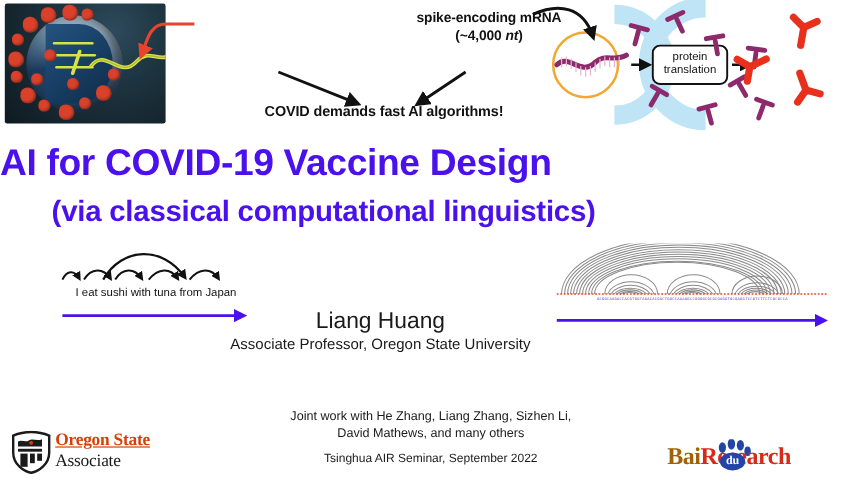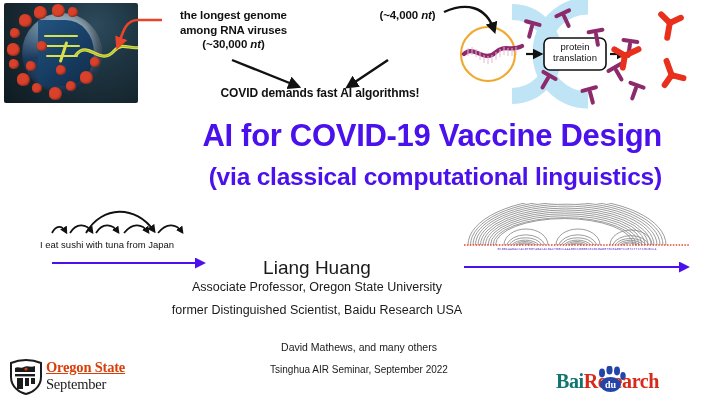--- a/index.html
+++ b/index.html
@@ -101,21 +101,21 @@
     position: absolute;
     left: 440px; top: 0px;
     width: 278px; height: 112px;
   }
 
   
   #title-block {
     position: absolute;
     left: 0; top: 118px;
     width: 662px;
-    text-align: right;
+    text-align: left;
   }
   #page-title {
     font-size: 31px;
     font-weight: bold;
     color: #4b11ec;
     letter-spacing: -0.3px;
     line-height: 36px;
   }
   #page-subtitle {
     font-size: 24.5px;
@@ -130,20 +130,21 @@
   
   #parse-figure {
     position: absolute;
     left: 40px; top: 203px;
     width: 180px; height: 70px;
   }
   #parse-sentence {
     position: absolute;
     left: 0; top: 36px;
     width: 180px;
+    text-align: center;
     font-size: 9.5px;
     font-family: "Liberation Sans", sans-serif;
     color: #111;
     white-space: nowrap;
   }
 
   
   #rna-figure {
     position: absolute;
     left: 452px; top: 203px;
@@ -233,21 +234,21 @@
   }
   #baidu-logo .bd-text {
     position: absolute;
     left: 0; top: 4px;
     font-size: 20px;
     font-weight: bold;
     color: #d62a1a;
     font-family: "Liberation Serif", serif;
     letter-spacing: -0.4px;
   }
-  #baidu-logo .bd-text .bai { color: #0f766e; }
+  #baidu-logo .bd-text .bai { color: #a16207; }
   #baidu-logo .bd-paw {
     position: absolute;
     left: 40px; top: 0px;
     width: 30px; height: 26px;
   }
 </style>
 </head>
 <body>
 
 <div id="top-banner">
@@ -286,27 +287,23 @@
 
   <svg id="virus-callout-arrow" viewBox="0 0 60 42">
     <defs>
       <marker id="redhead" markerWidth="5" markerHeight="5" refX="3.4" refY="2.5" orient="auto">
         <path d="M0,0 L5,2.5 L0,5 z" fill="#e8442a"></path>
       </marker>
     </defs>
     <path d="M58,2 L34,2 C20,2 18,18 14,28" stroke="#e8442a" stroke-width="2.6" fill="none" marker-end="url(#redhead)"></path>
   </svg>
 
-  <div class="banner-text" id="banner-text-left">
-    <div>the longest genome</div>
-    <div>among RNA viruses</div>
-    <div><span>(</span><span>~30,000</span> <span class="nt">nt</span>)</div>
-  </div>
 
   <div class="banner-text" id="banner-text-right">
+    <div>spike-encoding mRNA</div>
     <div>(<span>~4,000</span> <span class="nt">nt</span>)</div>
   </div>
 
   <div class="banner-text" id="banner-text-bottom">COVID demands fast AI algorithms!</div>
 
   <svg id="banner-arrows" viewBox="0 0 718 112">
     <defs>
       <marker id="blkhead" markerWidth="5.5" markerHeight="5.5" refX="3.6" refY="2.75" orient="auto">
         <path d="M0,0 L5.5,2.75 L0,5.5 z" fill="#111"></path>
       </marker>
@@ -491,41 +488,41 @@
     <line x1="12" y1="42" x2="238" y2="42" stroke="#e8442a" stroke-width="1.3" stroke-dasharray="1.5 1.4"></line>
 
     <line x1="12" y1="64" x2="234" y2="64" stroke="#4b11ec" stroke-width="2.2" marker-end="url(#purpHead2)"></line>
   </svg>
   <div id="rna-sequence">GCGGCAAGACCACGTGGTAGACACGACTGGCCAAAGGCCGGGGCGCGCGAGGTGCGAGGTCCGTCTTCTCGCGCCA</div>
 </div>
 
 <div id="author-block">
   <div id="author-name">Liang Huang</div>
   <div class="affil" id="affiliation-1">Associate Professor, Oregon State University</div>
-  <div class="affil" id="affiliation-2">former Distinguished Scientist, Baidu Research USA</div>
 </div>
 
 <div id="credits-block">
+  <div class="credit-line">Joint work with He Zhang, Liang Zhang, Sizhen Li,</div>
   <div class="credit-line">David Mathews, and many others</div>
   <div id="venue-line">Tsinghua AIR Seminar, September 2022</div>
 </div>
 
 <div id="osu-logo">
   <svg width="36" height="36" viewBox="0 0 36 36" style="position:absolute;left:2px;top:1px;">
     <path d="M18,1 C26,1 33,4 33,4 L33,18 C33,28 24,34 18,35 C12,34 3,28 3,18 L3,4 C3,4 10,1 18,1 Z" fill="#ffffff" stroke="#1b1b1b" stroke-width="2"></path>
     <path d="M7,9 C10,7 13,10 16,8 C19,6 23,9 27,7 L27,13 L7,13 Z" fill="#1b1b1b"></path>
     <rect x="7" y="15" width="20" height="2.4" fill="#1b1b1b"></rect>
     <rect x="9" y="19" width="6" height="11" fill="#1b1b1b"></rect>
     <rect x="17" y="19" width="4" height="8" fill="#1b1b1b"></rect>
     <rect x="23" y="19" width="4" height="6" fill="#1b1b1b"></rect>
     <circle cx="18" cy="10" r="1.6" fill="#d73f09"></circle>
   </svg>
   <div class="osu-wordmark">
     <div class="osu-line1">Oregon State</div>
-    <div class="osu-line2">September</div>
+    <div class="osu-line2">Associate</div>
   </div>
 </div>
 
 <div id="baidu-logo">
   <svg class="bd-paw" viewBox="0 0 30 26">
     <ellipse cx="6" cy="7" rx="3" ry="4.4" fill="#2544a8"></ellipse>
     <ellipse cx="13.5" cy="4" rx="3.1" ry="4.6" fill="#2544a8"></ellipse>
     <ellipse cx="21" cy="5" rx="3" ry="4.4" fill="#2544a8"></ellipse>
     <ellipse cx="27" cy="10" rx="2.7" ry="4" fill="#2544a8"></ellipse>
   </svg>

